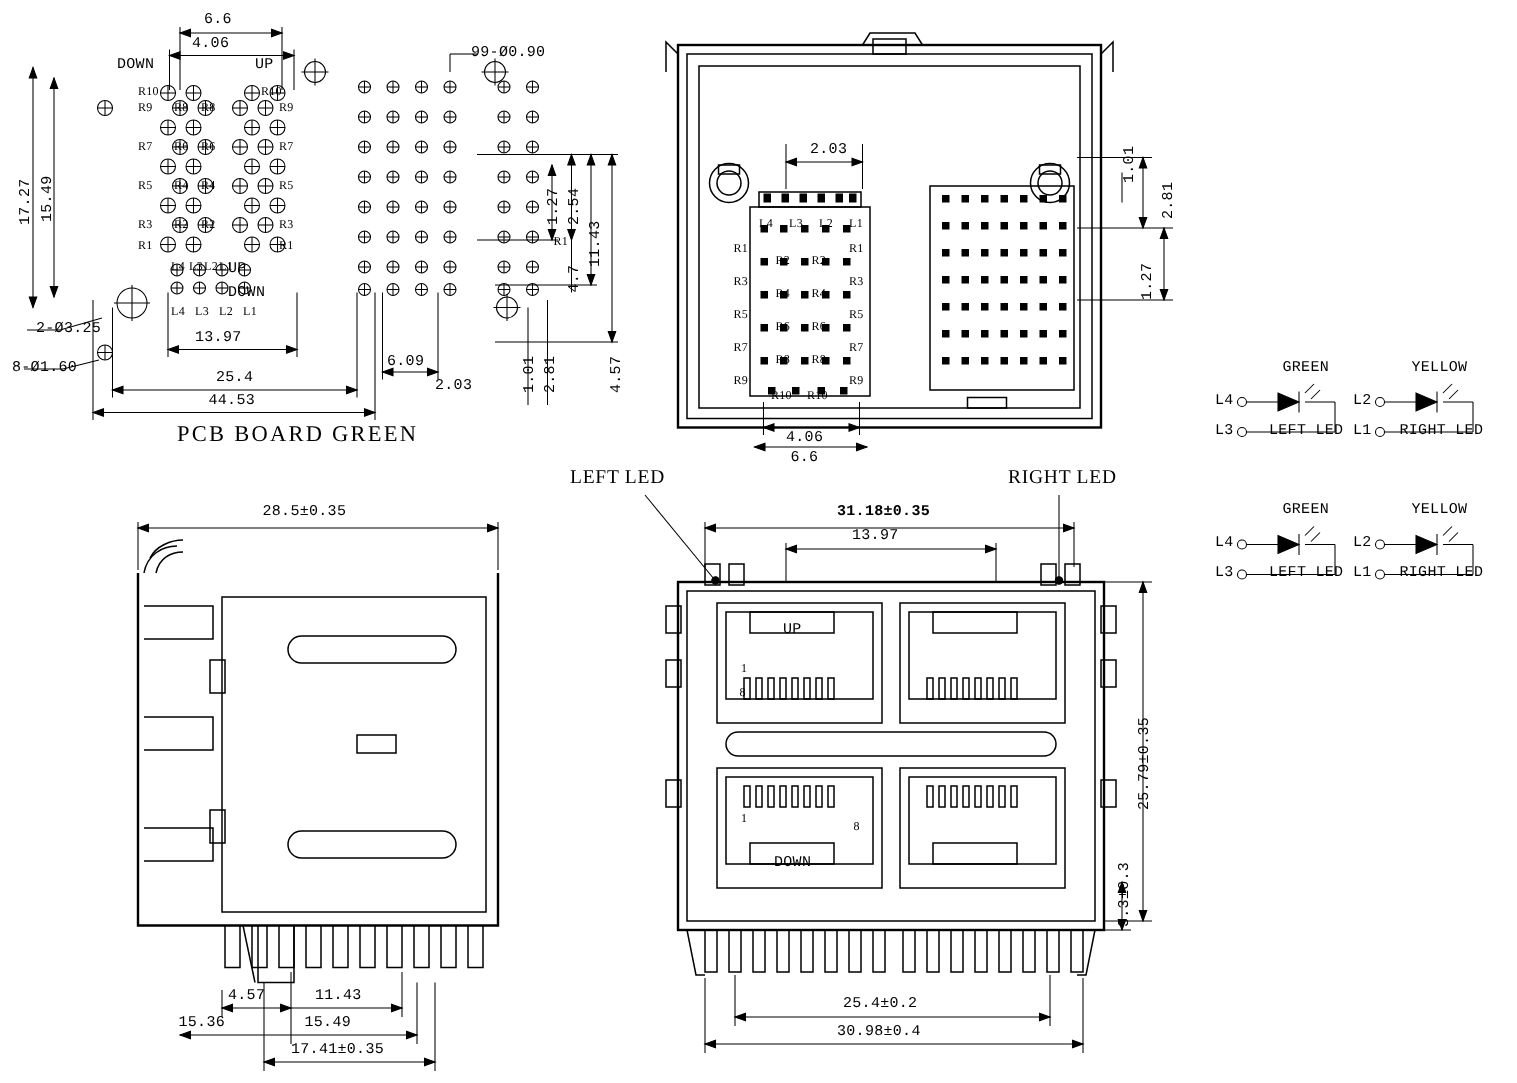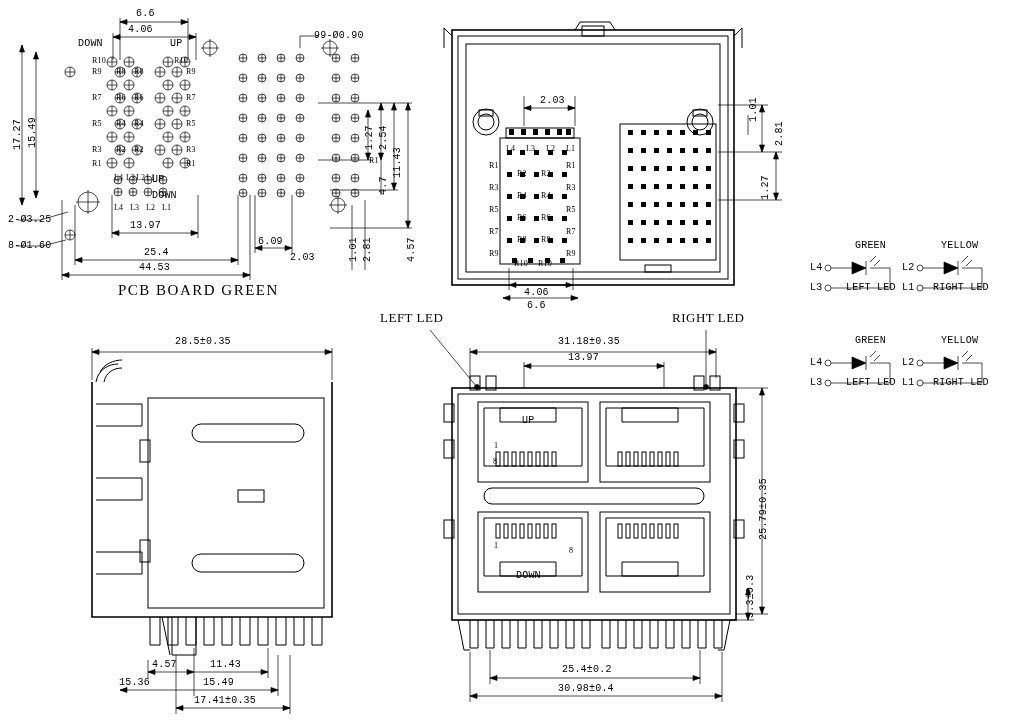--- a/index.html
+++ b/index.html
@@ -827,21 +827,21 @@
     <line x1="962" y1="363" x2="982" y2="363"></line>
     <path class="fillblk" d="M944,357 l0,12 l14,-6 z"></path>
     <line x1="958" y1="356" x2="958" y2="370"></line>
     <line x1="962" y1="357" x2="968" y2="351"></line>
     <line x1="966" y1="361" x2="972" y2="355"></line>
   </g>
 </svg>
 
 <div class="lbl big" style="left:118px;top:285px;">PCB BOARD GREEN</div>
 
-<div class="lbl mono" style="left:8px;top:214px;">2-Ø3.25</div>
+<div class="lbl mono" style="left:24px;top:214px;">2-Ø3.25</div>
 <div class="lbl mono" style="left:8px;top:240px;">8-Ø1.60</div>
 <div class="lbl mono" style="left:314px;top:30px;">99-Ø0.90</div>
 
 <div class="lbl mono" style="left:136px;top:8px;">6.6</div>
 <div class="lbl mono" style="left:128px;top:24px;">4.06</div>
 <div class="lbl mono rot90" style="left:12px;top:150px;transform-origin:left top;">17.27</div>
 <div class="lbl mono rot90" style="left:27px;top:148px;transform-origin:left top;">15.49</div>
 <div class="lbl mono" style="left:130px;top:220px;">13.97</div>
 <div class="lbl mono" style="left:144px;top:247px;">25.4</div>
 <div class="lbl mono" style="left:139px;top:262px;">44.53</div>
@@ -935,21 +935,21 @@
 <div class="lbl mono" style="left:175px;top:336px;text-align:right;">28.5±0.35</div>
 <div class="lbl mono" style="left:152px;top:659px;">4.57</div>
 <div class="lbl mono" style="left:210px;top:659px;">11.43</div>
 <div class="lbl mono" style="left:119px;top:677px;">15.36</div>
 <div class="lbl mono" style="left:203px;top:677px;">15.49</div>
 <div class="lbl mono" style="left:194px;top:695px;">17.41±0.35</div>
 
 <div class="lbl" style="left:380px;top:312px;font-size:13px;letter-spacing:0.5px;">LEFT LED</div>
 <div class="lbl" style="left:672px;top:312px;font-size:13px;letter-spacing:0.5px;">RIGHT LED</div>
 
-<div class="lbl mono" style="left:558px;top:336px;">31.18±0.35</div>
+<div class="lbl mono" style="left:558px;top:336px;font-weight:bold;">31.18±0.35</div>
 <div class="lbl mono" style="left:568px;top:352px;">13.97</div>
 <div class="lbl mono rot90" style="left:758px;top:540px;transform-origin:left top;">25.79±0.35</div>
 <div class="lbl mono rot90" style="left:745px;top:618px;transform-origin:left top;">3.3±0.3</div>
 <div class="lbl mono" style="left:562px;top:664px;text-align:center;">25.4±0.2</div>
 <div class="lbl mono" style="left:558px;top:683px;">30.98±0.4</div>
 
 <div class="lbl mono" style="left:522px;top:415px;">UP</div>
 <div class="lbl mono" style="left:516px;top:570px;">DOWN</div>
 <div class="lbl xs" style="left:494px;top:440px;">1</div>
 <div class="lbl xs" style="left:493px;top:456px;">8</div>

